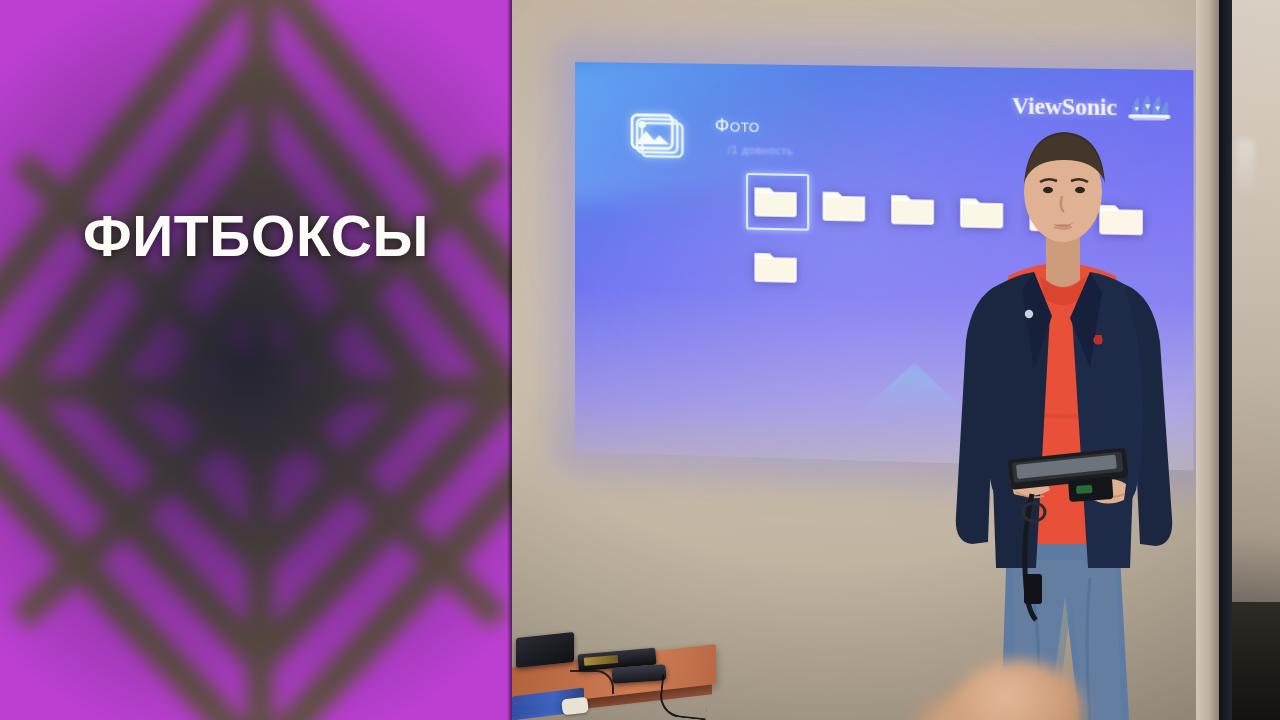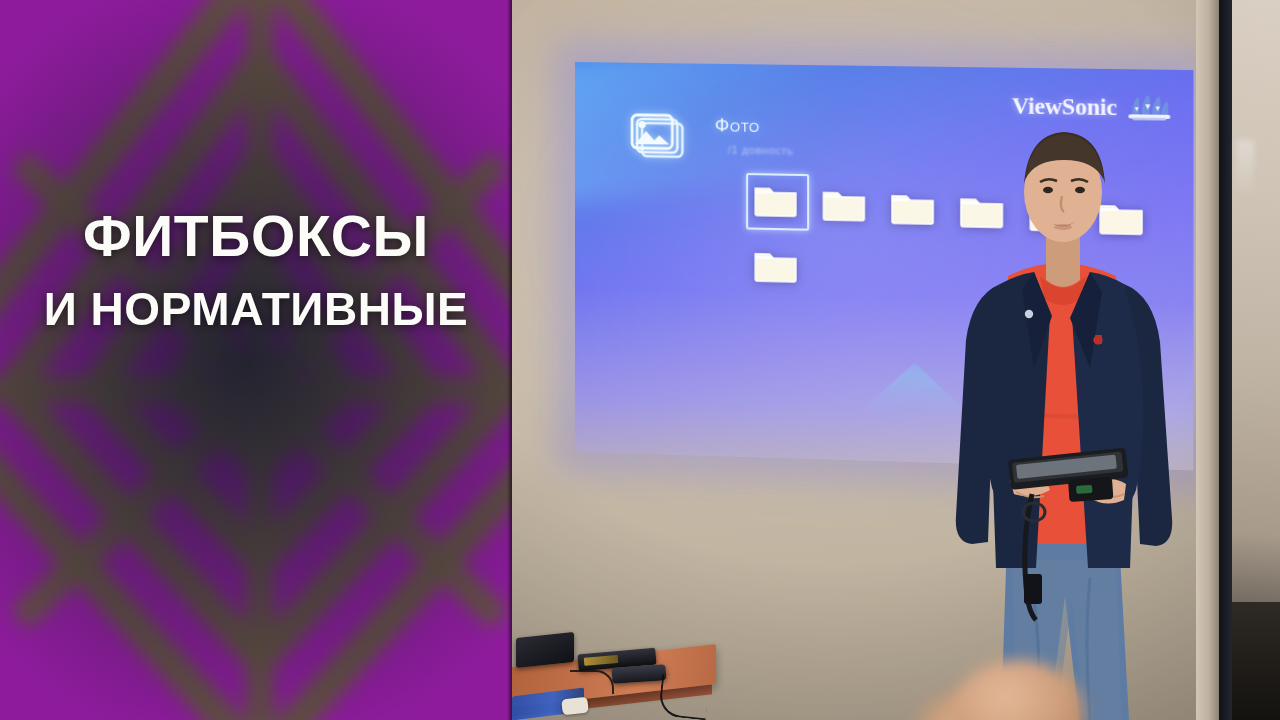--- a/index.html
+++ b/index.html
@@ -12,21 +12,21 @@
     position:relative;
     width:1280px;height:720px;
     overflow:hidden;
     background:#0f1220;
   }
 
   
   #left-panel{
     position:absolute;left:0;top:0;
     width:512px;height:720px;
-    background:#a21caf;
+    background:#d946ef;
     overflow:hidden;
     z-index:20;
   }
   
   #watermark{
     position:absolute;
     left:-120px;top:-80px;
     width:760px;height:880px;
     filter:blur(9px);
     opacity:.92;
@@ -452,19 +452,18 @@
           <path d="M380 40 L380 840"></path>
           <path d="M150 250 L610 690"></path>
           <path d="M610 250 L150 690"></path>
         </g>
       </svg>
     </div>
     <div id="panel-shade"></div>
 
     <div id="title-block">
       <div class="title-line t1">ФИТБОКСЫ</div>
-      <div class="title-line t2">И НОРМАТИВНЫЕ</div>
     </div>
 
     <div id="panel-edge"></div>
   </div>
 
 </div>
 
 </body></html>

